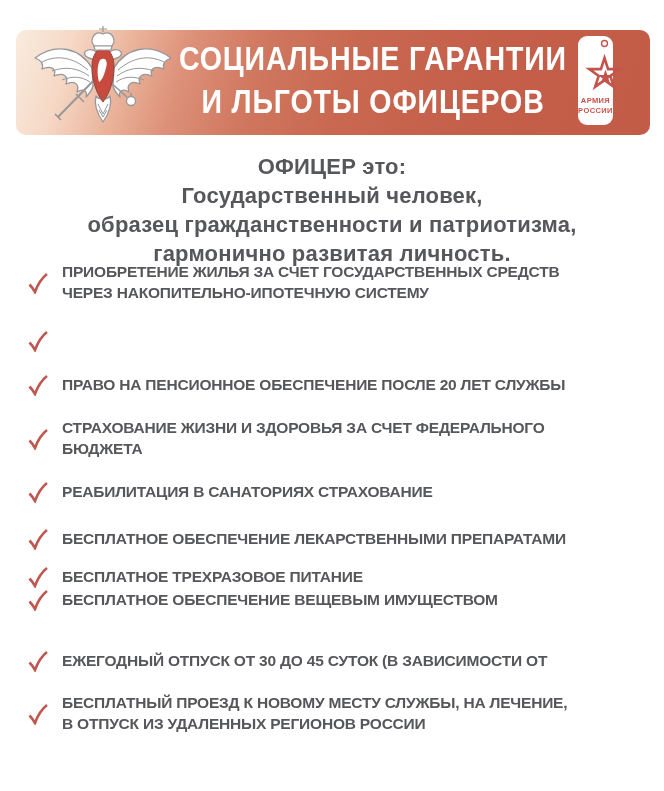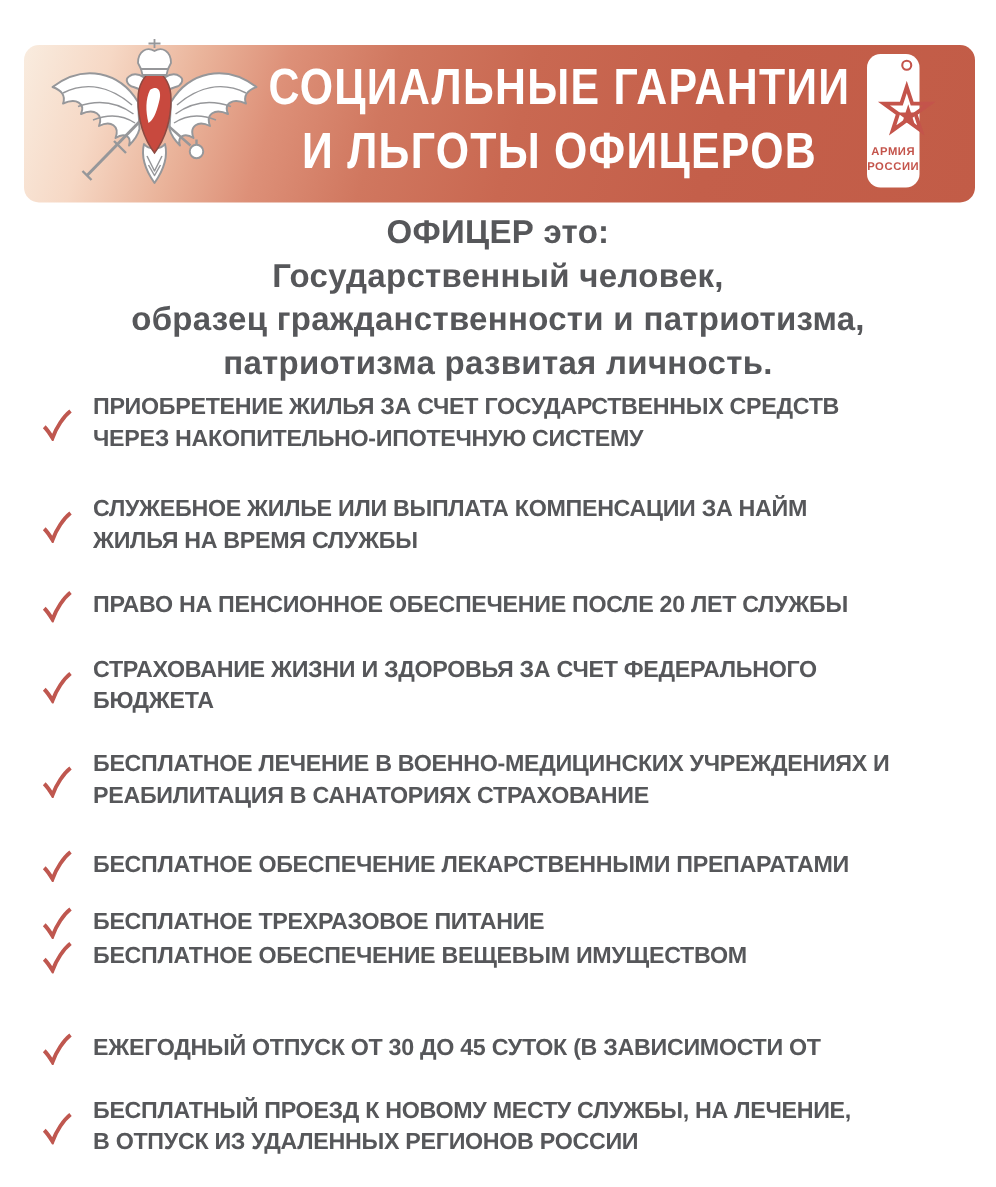--- a/index.html
+++ b/index.html
@@ -25,21 +25,21 @@
     background:#ffffff;border-radius:9px;
   }
   .tag svg{position:absolute;left:0;top:0;}
   .tag-text{
     position:absolute;left:0;right:0;top:60px;text-align:center;
     font-size:7.5px;font-weight:bold;color:#c4544b;line-height:9.5px;letter-spacing:0.4px;
   }
 
   
   .intro{
-    position:absolute;left:0;top:140px;width:664px;text-align:center;
+    position:absolute;left:0;top:152px;width:664px;text-align:center;
     color:#56575a;font-weight:bold;font-size:22px;line-height:29px;letter-spacing:0.2px;
   }
 
   
   .list{position:absolute;left:27px;top:262px;width:625px;}
   .item{display:flex;align-items:center;margin-bottom:22px;}
   .item:nth-child(1){margin-bottom:27px;}
   .item:nth-child(5){margin-bottom:25px;}
   .item:nth-child(6){margin-bottom:16px;}
   .item:nth-child(7){margin-bottom:1px;}
@@ -110,43 +110,39 @@
     <div class="tag-text">
       <div>АРМИЯ</div>
       <div>РОССИИ</div>
     </div>
   </div>
 
   <div class="intro">
     <div>ОФИЦЕР это:</div>
     <div>Государственный человек,</div>
     <div>образец гражданственности и патриотизма,</div>
-    <div>патриотизма развитая личность.</div>
+    <div>гармонично развитая личность.</div>
   </div>
 
   <div class="list">
 
     <div class="item">
       <svg class="check" viewBox="0 0 22 22">
         <path d="M2.5,12.5 C4.5,14.5 6.5,17.5 8,20 C10.5,13 15.5,5.5 20,2" fill="none" stroke="#bf574f" stroke-width="2.6"></path>
       </svg>
       <div class="lines">
         <div>ПРИОБРЕТЕНИЕ ЖИЛЬЯ ЗА СЧЕТ ГОСУДАРСТВЕННЫХ СРЕДСТВ</div>
         <div>ЧЕРЕЗ НАКОПИТЕЛЬНО-ИПОТЕЧНУЮ СИСТЕМУ</div>
       </div>
     </div>
 
     <div class="item">
       <svg class="check" viewBox="0 0 22 22">
         <path d="M2.5,12.5 C4.5,14.5 6.5,17.5 8,20 C10.5,13 15.5,5.5 20,2" fill="none" stroke="#bf574f" stroke-width="2.6"></path>
       </svg>
-      <div class="lines">
-        <div>СЛУЖЕБНОЕ ЖИЛЬЕ ИЛИ ВЫПЛАТА КОМПЕНСАЦИИ ЗА НАЙМ</div>
-        <div>ЖИЛЬЯ НА ВРЕМЯ СЛУЖБЫ</div>
-      </div>
     </div>
 
     <div class="item">
       <svg class="check" viewBox="0 0 22 22">
         <path d="M2.5,12.5 C4.5,14.5 6.5,17.5 8,20 C10.5,13 15.5,5.5 20,2" fill="none" stroke="#bf574f" stroke-width="2.6"></path>
       </svg>
       <div class="lines">
         <div>ПРАВО НА ПЕНСИОННОЕ ОБЕСПЕЧЕНИЕ ПОСЛЕ 20 ЛЕТ СЛУЖБЫ</div>
       </div>
     </div>
@@ -159,21 +155,20 @@
         <div>СТРАХОВАНИЕ ЖИЗНИ И ЗДОРОВЬЯ ЗА СЧЕТ ФЕДЕРАЛЬНОГО</div>
         <div>БЮДЖЕТА</div>
       </div>
     </div>
 
     <div class="item">
       <svg class="check" viewBox="0 0 22 22">
         <path d="M2.5,12.5 C4.5,14.5 6.5,17.5 8,20 C10.5,13 15.5,5.5 20,2" fill="none" stroke="#bf574f" stroke-width="2.6"></path>
       </svg>
       <div class="lines">
-        <div>БЕСПЛАТНОЕ ЛЕЧЕНИЕ В ВОЕННО-МЕДИЦИНСКИХ УЧРЕЖДЕНИЯХ И</div>
         <div>РЕАБИЛИТАЦИЯ В САНАТОРИЯХ СТРАХОВАНИЕ</div>
       </div>
     </div>
 
     <div class="item">
       <svg class="check" viewBox="0 0 22 22">
         <path d="M2.5,12.5 C4.5,14.5 6.5,17.5 8,20 C10.5,13 15.5,5.5 20,2" fill="none" stroke="#bf574f" stroke-width="2.6"></path>
       </svg>
       <div class="lines">
         <div>БЕСПЛАТНОЕ ОБЕСПЕЧЕНИЕ ЛЕКАРСТВЕННЫМИ ПРЕПАРАТАМИ</div>

